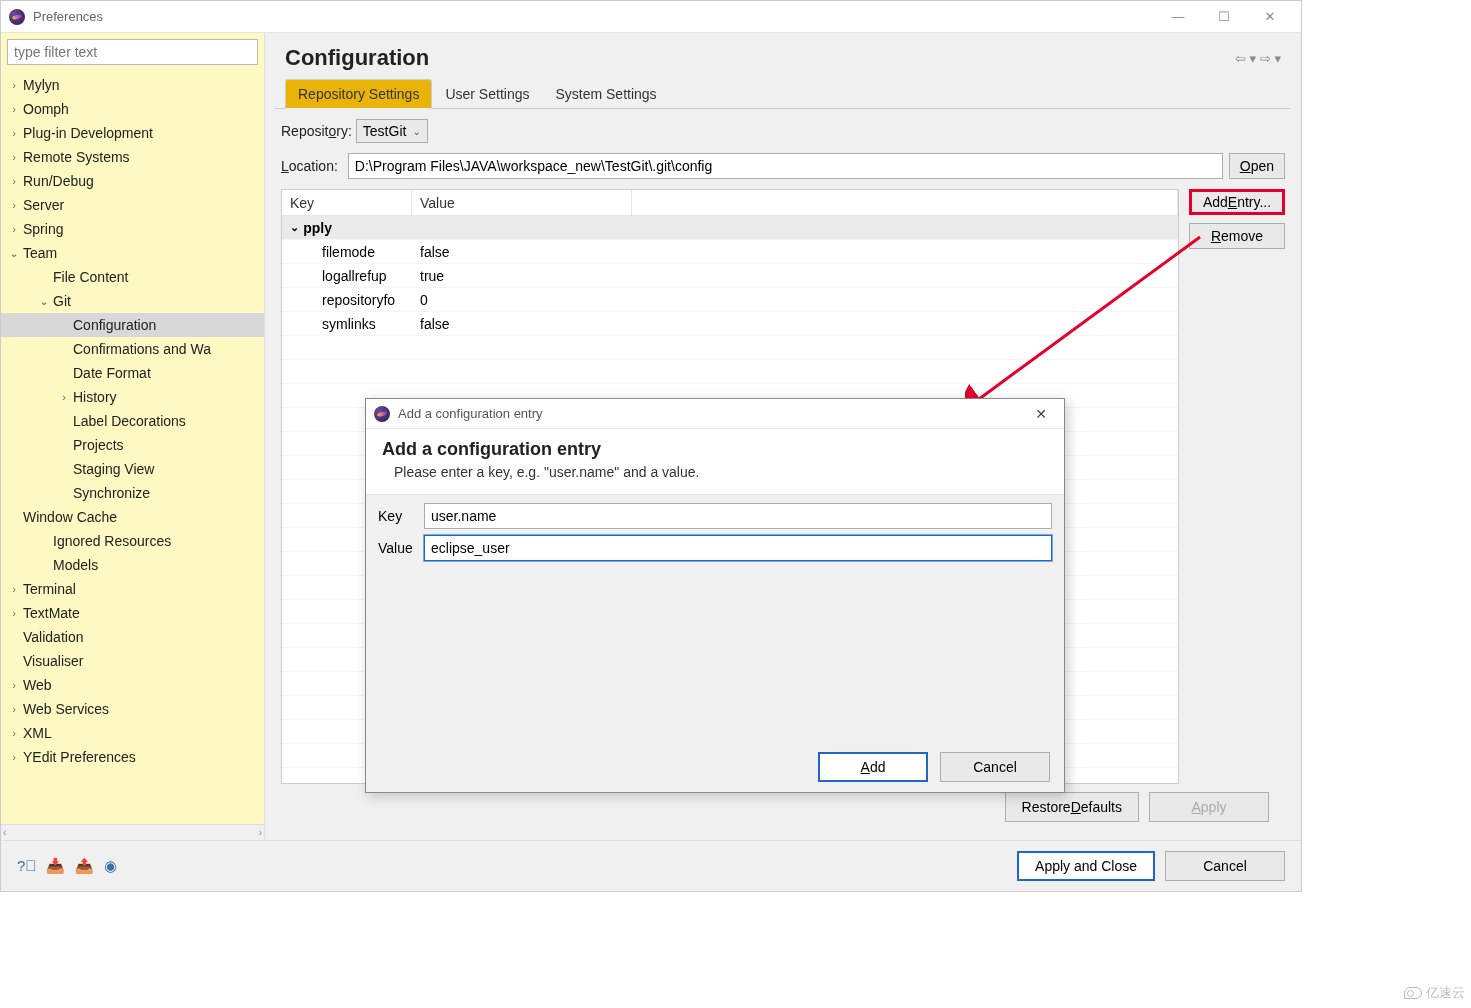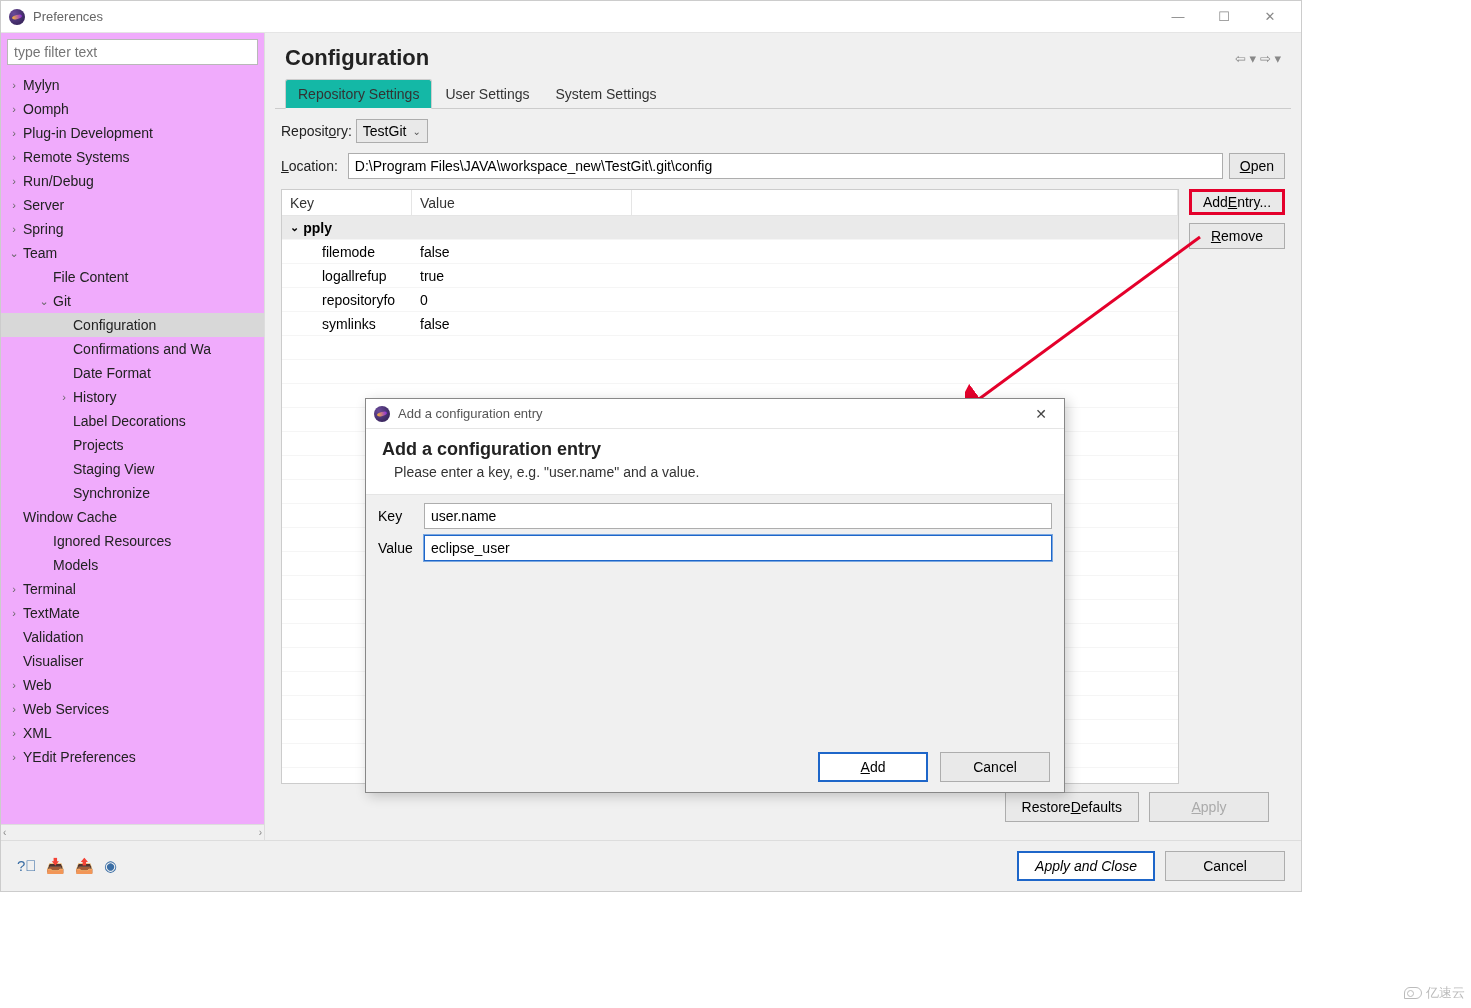--- a/index.html
+++ b/index.html
@@ -5,36 +5,36 @@
 * { box-sizing: border-box; font-family: "Segoe UI", Tahoma, sans-serif; }
 body { margin: 0; padding: 0; background: #fff; overflow: hidden; width: 1471px; height: 1008px; position: relative; }
 .window { width: 1302px; height: 892px; background: #f0f0f0; border: 1px solid #ccc; position: relative; display: flex; flex-direction: column; }
 .titlebar { height: 32px; display: flex; align-items: center; padding: 0 8px; background: #fff; border-bottom: 1px solid #e5e5e5; }
 .eclipse-icon { width: 16px; height: 16px; margin-right: 8px; background: radial-gradient(circle at 30% 30%, #6a4a9a, #2a1a4a); border-radius: 50%; position: relative; }
 .eclipse-icon::after { content:""; position:absolute; width:10px; height:4px; background:linear-gradient(90deg,#f7b733,#8a2be2); top:6px; left:3px; border-radius:50%; transform:rotate(-15deg); }
 .titlebar-title { font-size: 13px; color: #666; flex: 1; }
 .win-controls { display: flex; gap: 0; }
 .win-btn { width: 46px; height: 32px; display: flex; align-items: center; justify-content: center; color: #888; font-size: 13px; cursor: default; }
 .main-area { flex: 1; display: flex; overflow: hidden; }
-.sidebar { width: 264px; background: #f0abfc; display: flex; flex-direction: column; border-right: 1px solid #ddd; }
+.sidebar { width: 264px; background: #fef9c3; display: flex; flex-direction: column; border-right: 1px solid #ddd; }
 .filter-input { margin: 6px; padding: 4px 6px; font-size: 14px; color: #666; border: 1px solid #b8b8b8; background: #fff; height: 26px; }
 .tree { flex: 1; overflow: hidden; font-size: 14px; color: #222; padding-top: 2px; }
 .tree-row { display: flex; align-items: center; height: 24px; padding-left: 6px; cursor: default; white-space: nowrap; overflow: hidden; }
 .tree-row .arrow { width: 14px; text-align: center; color: #666; font-size: 11px; }
 .tree-row.selected { background: #d8d8d8; }
 .tree-row .label { padding-left: 2px; }
 .tree-scroll { height: 16px; background: #f0f0f0; border-top: 1px solid #ddd; display: flex; align-items: center; justify-content: space-between; padding: 0 2px; color: #888; font-size: 10px; }
 .content { flex: 1; display: flex; flex-direction: column; background: #f0f0f0; padding: 0; }
 .content-header { display: flex; align-items: center; padding: 12px 20px 8px 20px; }
 .content-title { font-size: 22px; font-weight: 700; color: #222; flex: 1; }
 .nav-arrows { display: flex; gap: 4px; color: #888; font-size: 13px; }
 .nav-arrows span { cursor: default; }
 .tabs { display: flex; background: #f0f0f0; padding: 0 10px; border-bottom: 1px solid #ccc; margin: 0 10px; }
 .tab { padding: 6px 12px 6px 12px; font-size: 14px; color: #333; border: 1px solid transparent; border-bottom: none; cursor: default; background: transparent; margin-bottom: -1px; }
-.tab.active { background: #14b8a6; border-color: #ccc; border-bottom: 1px solid #f0f0f0; border-radius: 3px 3px 0 0; }
+.tab.active { background: #eab308; border-color: #ccc; border-bottom: 1px solid #f0f0f0; border-radius: 3px 3px 0 0; }
 .tab-body { padding: 10px 16px; flex: 1; display: flex; flex-direction: column; }
 .form-row { display: flex; align-items: center; margin-bottom: 10px; font-size: 14px; }
 .form-row label { margin-right: 4px; color: #222; }
 .form-row label .ul { text-decoration: underline; }
 .dropdown { display: inline-flex; align-items: center; border: 1px solid #adadad; background: #e9e9e9; padding: 2px 6px; font-size: 14px; height: 24px; }
 .dropdown .caret { margin-left: 6px; font-size: 10px; color: #555; }
 .location-input { flex: 1; margin: 0 6px; padding: 3px 6px; font-size: 14px; border: 1px solid #adadad; background: #fff; height: 26px; }
 .btn { padding: 3px 10px; font-size: 14px; border: 1px solid #adadad; background: #e9e9e9; cursor: default; height: 26px; display: inline-flex; align-items: center; justify-content: center; }
 .btn .ul { text-decoration: underline; }
 .table-container { display: flex; gap: 10px; flex: 1; }
@@ -49,21 +49,21 @@
 .trow .td-key { width: 130px; padding-left: 8px; display: flex; align-items: center; overflow: hidden; white-space: nowrap; }
 .trow .td-val { width: 220px; padding-left: 8px; overflow: hidden; white-space: nowrap; }
 .trow .garrow { font-size: 11px; margin-right: 4px; }
 .side-btns { width: 96px; display: flex; flex-direction: column; gap: 8px; }
 .side-btns .btn { width: 100%; justify-content: center; }
 .highlight-red { border: 3px solid #e4002b; }
 .footer-row { display: flex; justify-content: flex-end; gap: 10px; padding: 8px 16px; }
 .bottom-bar { display: flex; padding: 10px 16px; align-items: center; border-top: 1px solid #ddd; background: #f0f0f0; }
 .bottom-icons { display: flex; gap: 10px; flex: 1; color: #3a6ea5; font-size: 15px; }
 .bottom-btns { display: flex; gap: 10px; }
-.btn.primary-outline { border: 2px solid #1e66c9; background: #fff; font-style: italic; }
+.btn.primary-outline { border: 2px solid #1e66c9; background: #fff; }
 .btn.wide { min-width: 120px; padding: 4px 16px; height: 30px; }
 
 .dialog { position: absolute; left: 365px; top: 398px; width: 700px; height: 395px; background: #f9f9f9; border: 1px solid #888; box-shadow: 3px 3px 12px rgba(0,0,0,.2); display: flex; flex-direction: column; }
 .dialog-titlebar { height: 30px; display: flex; align-items: center; padding: 0 8px; background: #fff; border-bottom: 1px solid #e5e5e5; }
 .dialog-title { font-size: 13px; color: #555; flex: 1; }
 .dialog-close { width: 30px; text-align: center; color: #444; font-size: 14px; cursor: default; }
 .dialog-header { padding: 10px 16px 14px 16px; background: #fff; border-bottom: 1px solid #e5e5e5; }
 .dialog-head-title { font-size: 18px; font-weight: 700; color: #222; margin-bottom: 4px; }
 .dialog-desc { font-size: 14px; color: #333; padding-left: 12px; }
 .dialog-body { padding: 8px 12px; flex: 1; background: #f0f0f0; }

